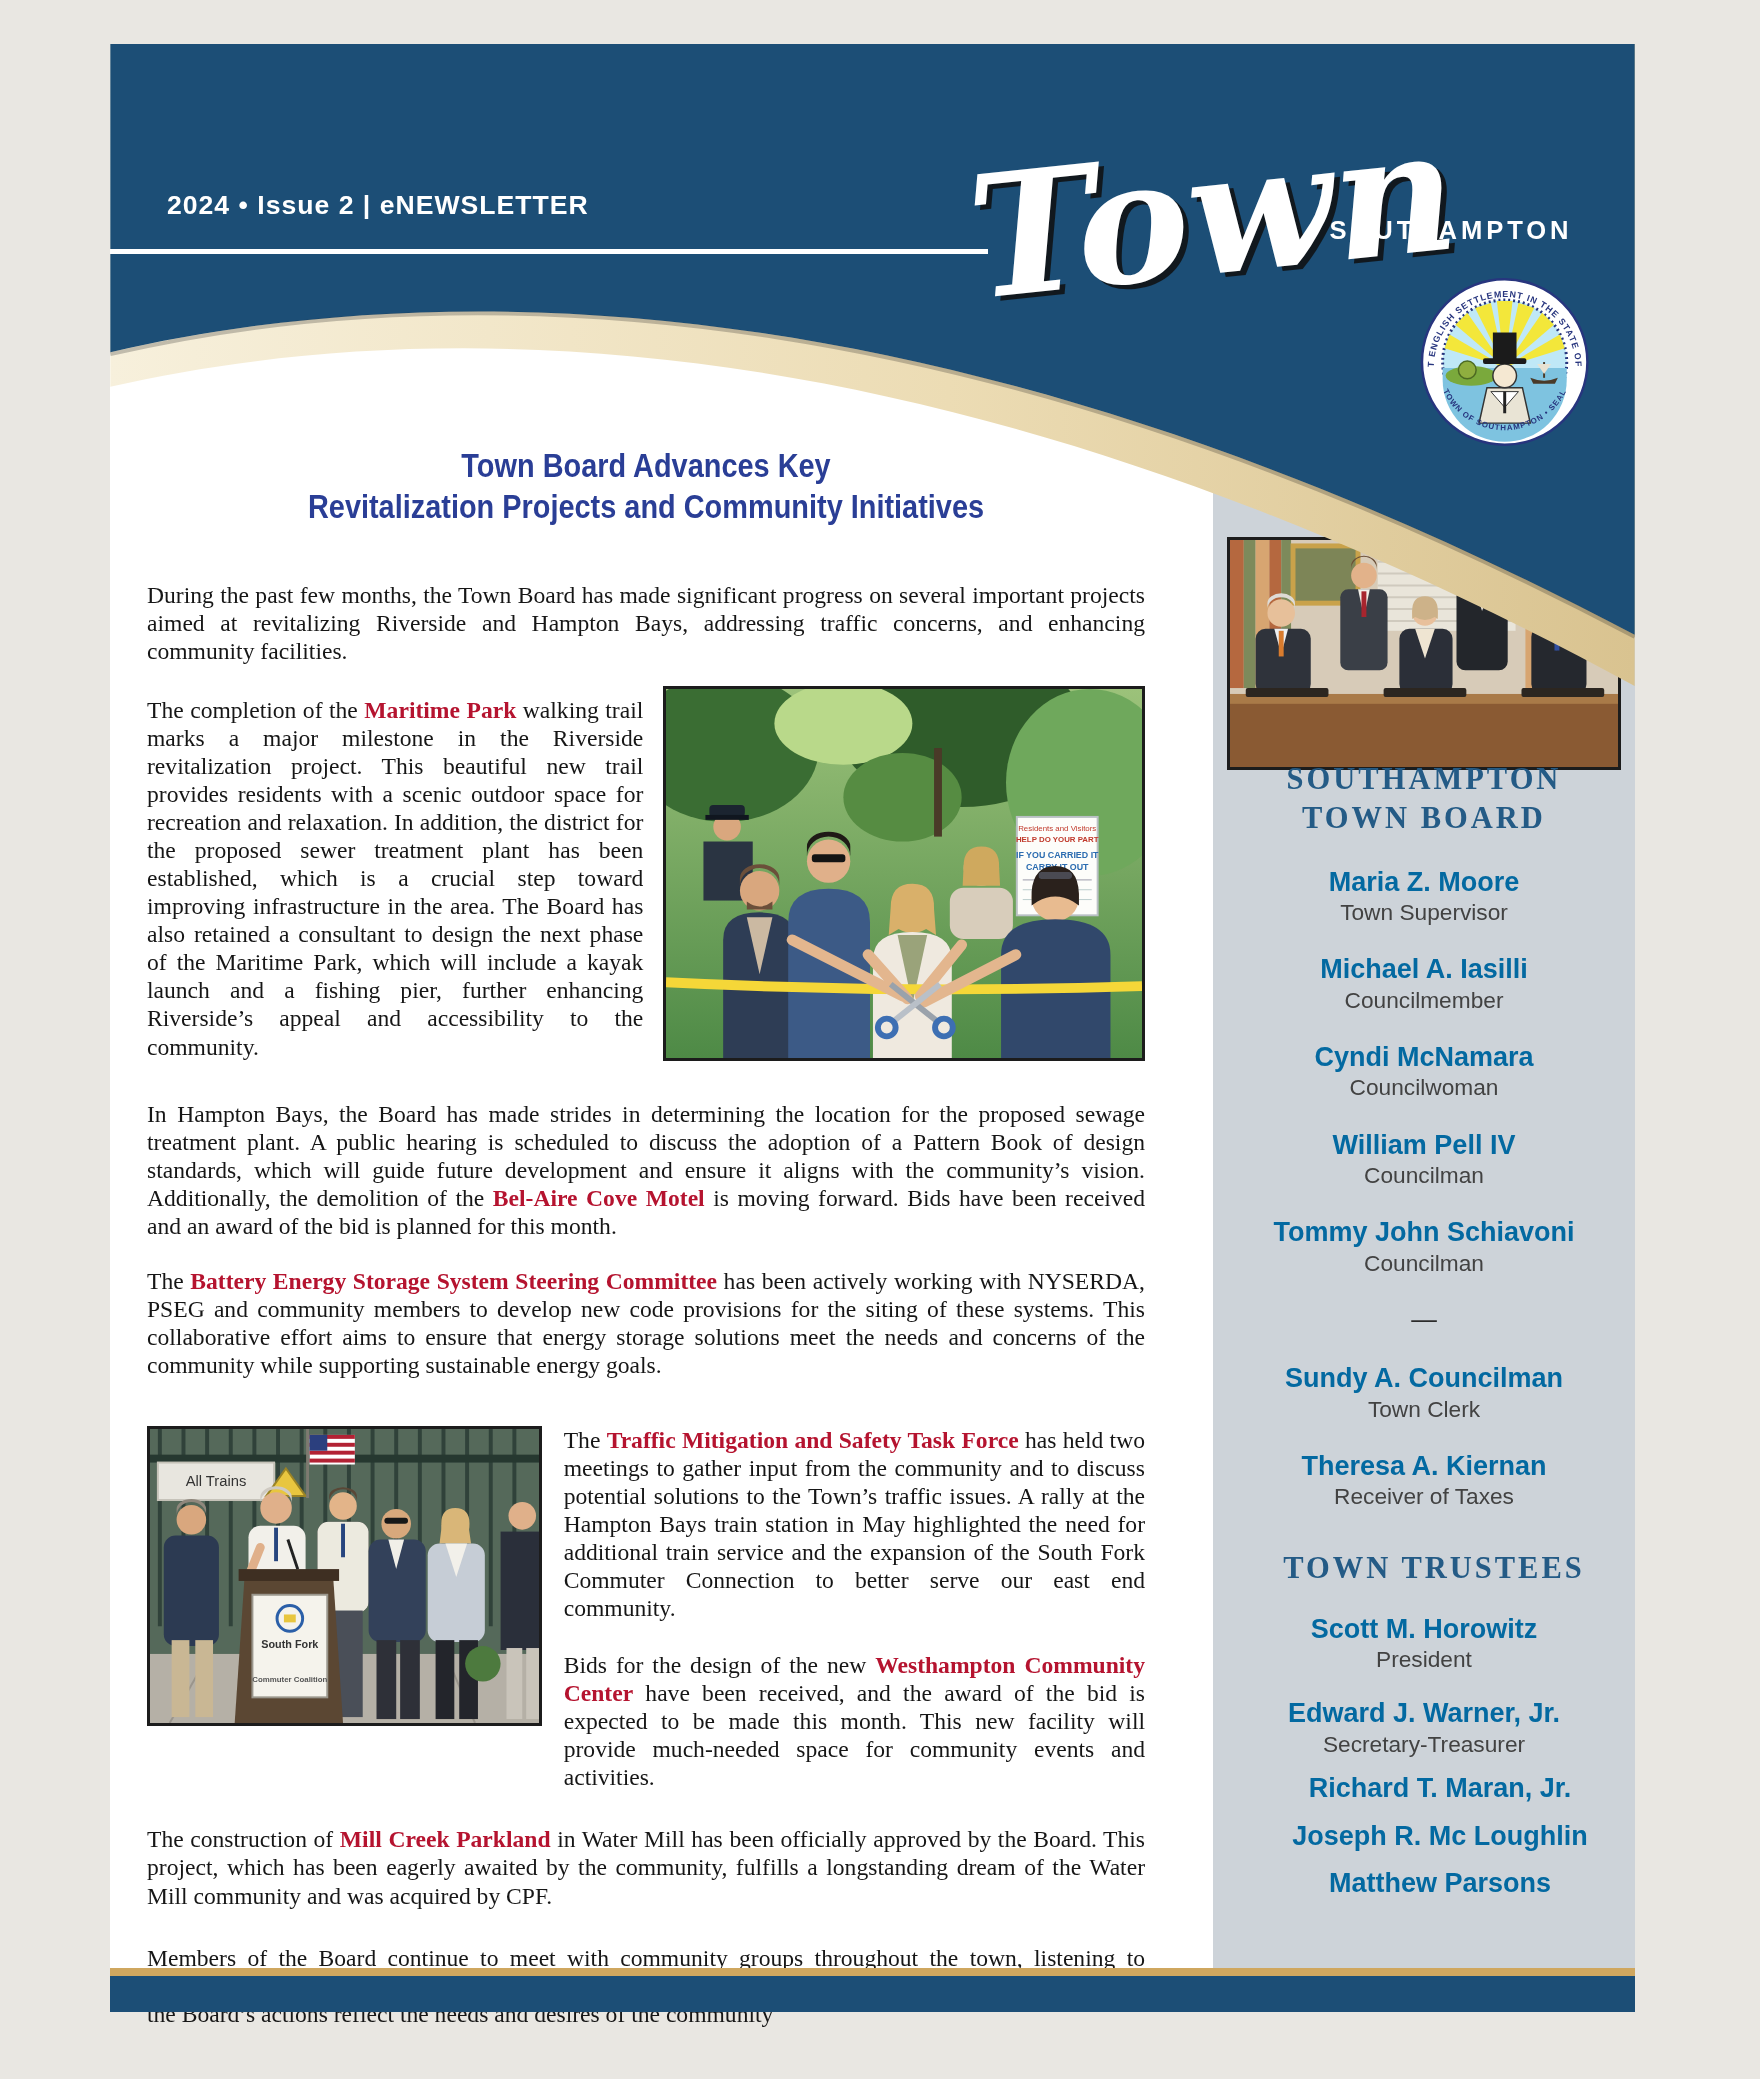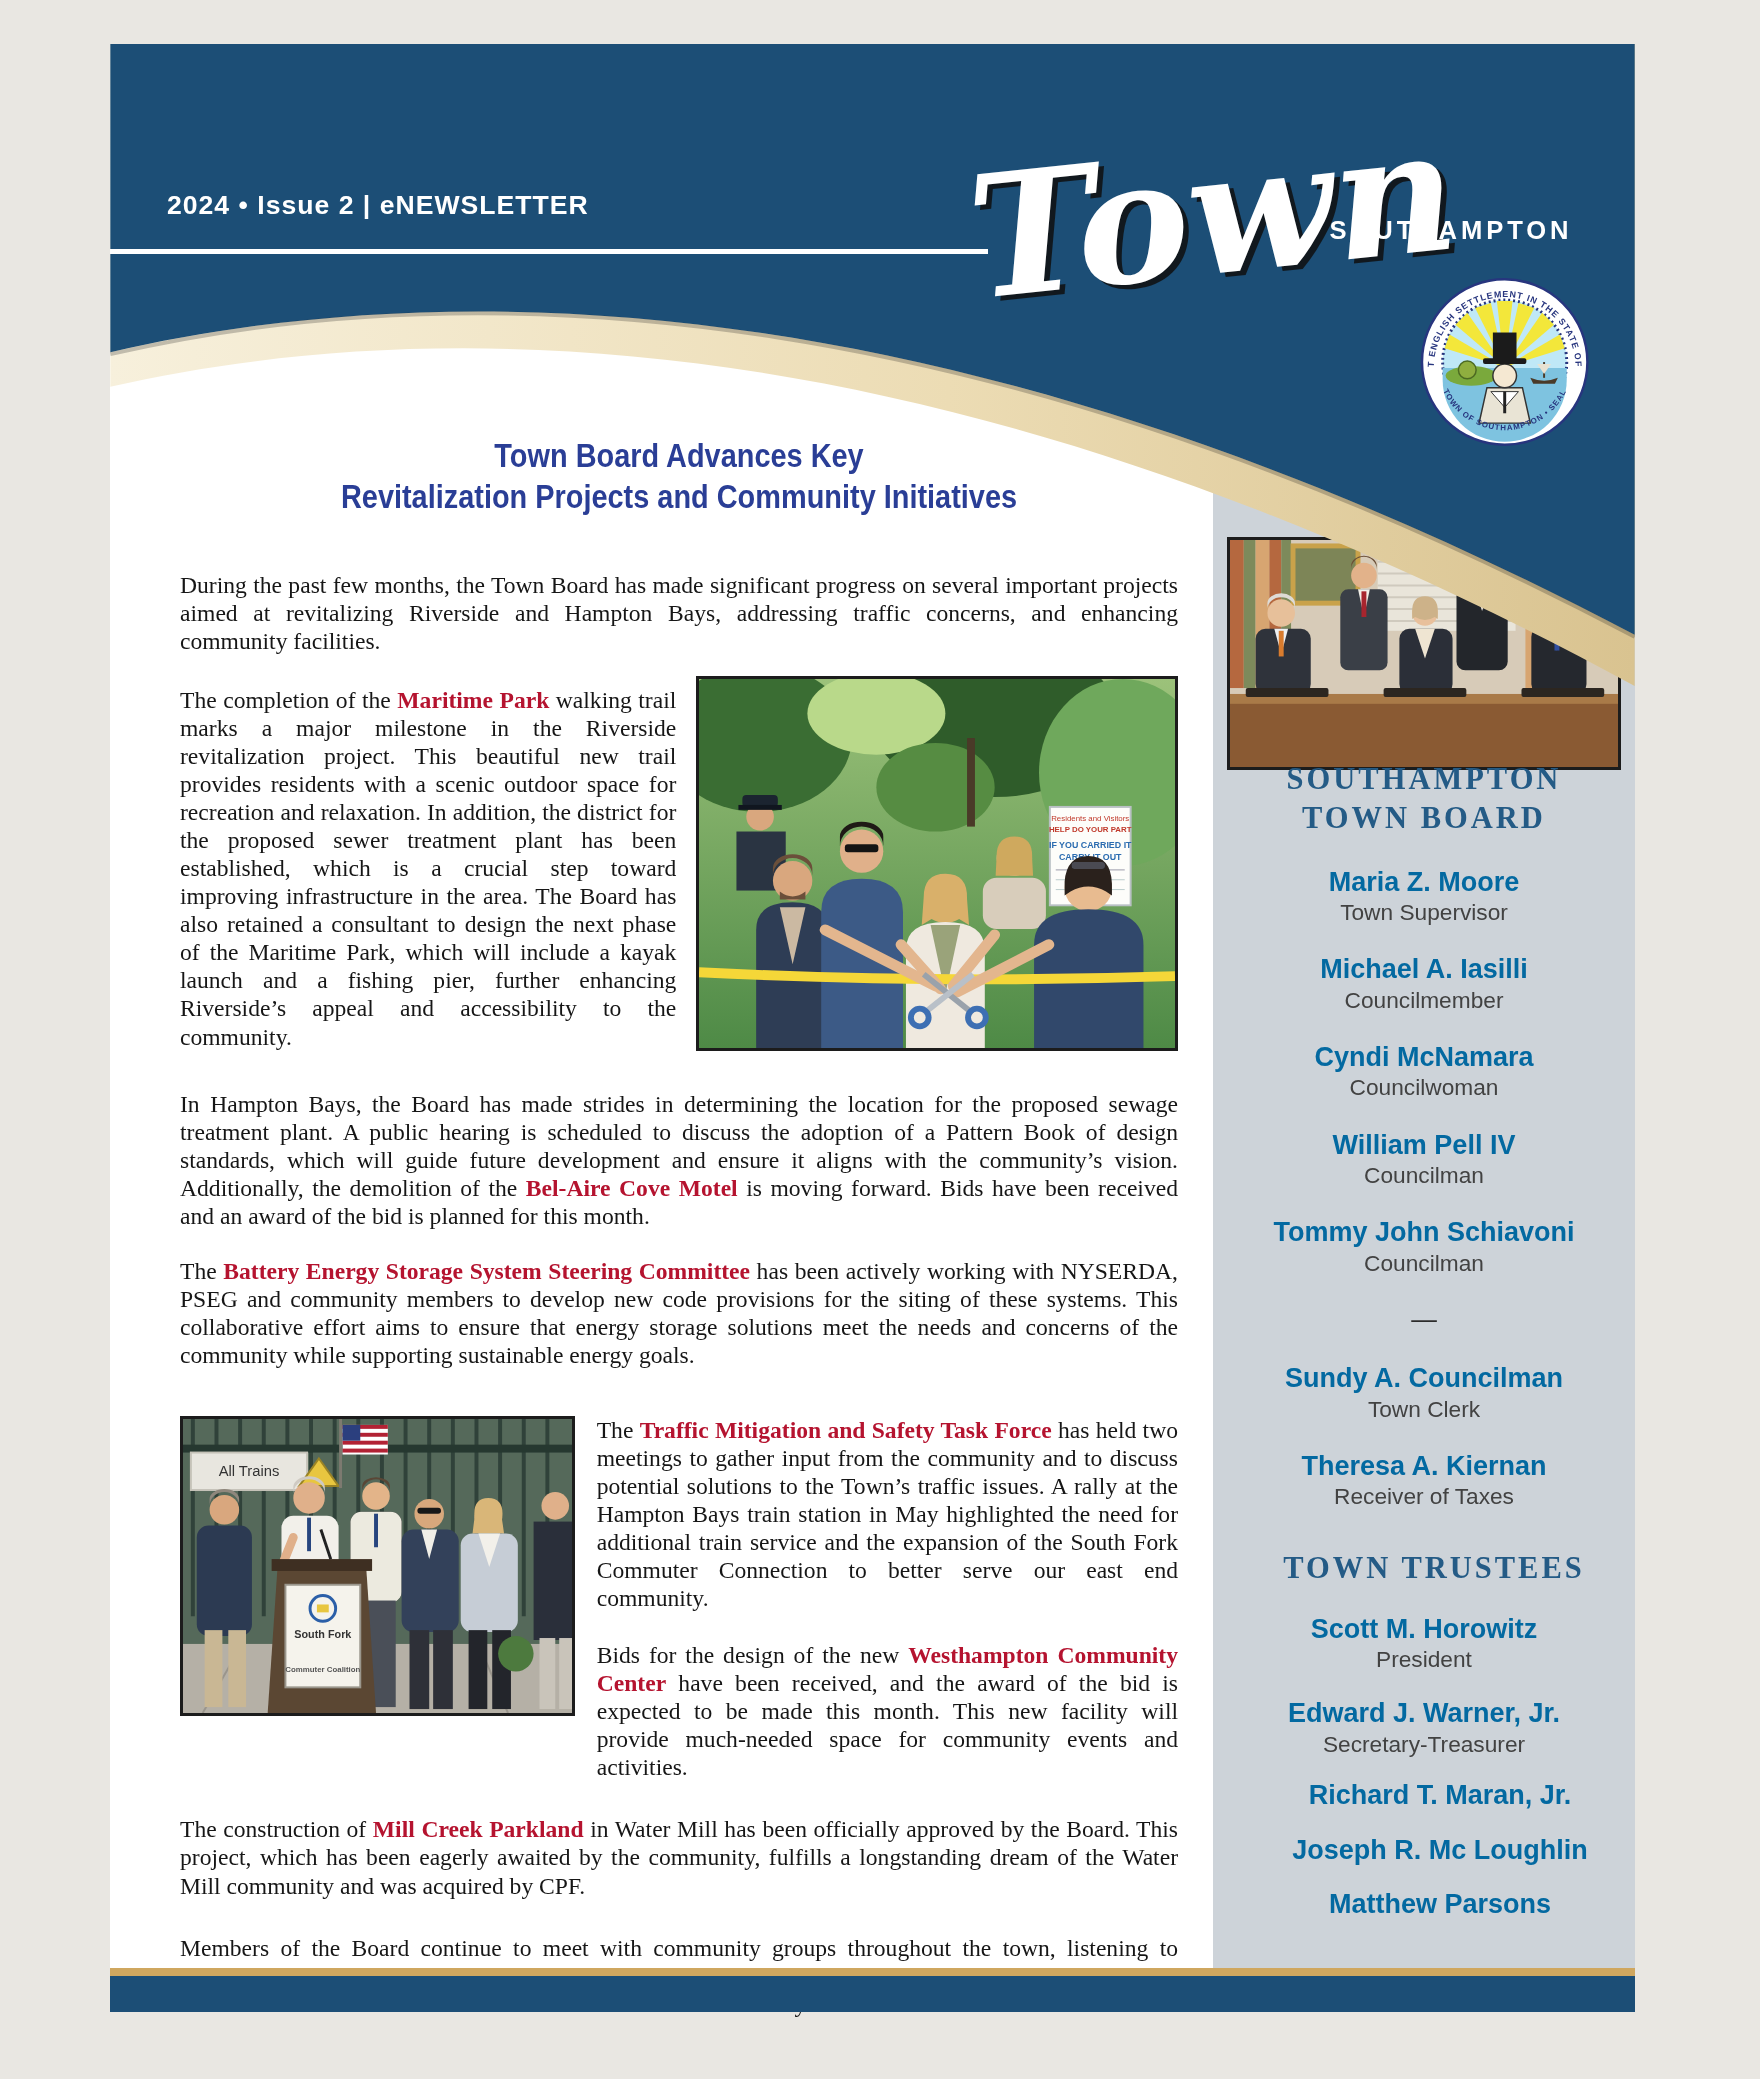--- a/index.html
+++ b/index.html
@@ -6,33 +6,33 @@
   body{width:1760px;height:2079px;background:#e9e7e2;font-family:"Liberation Sans",sans-serif;}
   .canvas{position:relative;width:1760px;height:2079px;background:#e9e7e2;overflow:hidden;}
   .page{position:absolute;left:110px;top:44px;width:1525px;height:1968px;background:#ffffff;}
   
   .sidebar{position:absolute;right:0;top:0;width:422px;height:1924px;background:#cdd3d9;}
   .board-photo{position:absolute;left:13.8px;top:493px;width:388px;height:227px;border:3px solid #1c1c1c;background:#d7cbb8;}
   .roster-wrap{position:absolute;left:0;top:716px;width:422px;text-align:center;}
   .s-head{font-family:"Liberation Serif",serif;font-weight:bold;color:#245b86;font-size:30.5px;line-height:39px;letter-spacing:3px;}
   .t-head{font-family:"Liberation Serif",serif;font-weight:bold;color:#245b86;font-size:30.5px;line-height:39px;letter-spacing:3px;margin-top:39px;padding-left:20px;}
   .roster .entry{margin-top:28.6px;}
-  .roster .entry.solo{margin-top:23px;padding-left:32px;}
+  .roster .entry.solo{margin-top:16px;padding-left:32px;}
   .roster .name{font-size:27px;line-height:31.5px;font-weight:bold;color:#0369a1;}
   .roster .title{font-size:22.7px;line-height:25.6px;color:#424242;margin-top:2px;}
   .roster .sep{margin-top:28.6px;height:29.6px;font-size:25.6px;color:#2b2b2b;}
   .roster2 .entry{margin-top:25.6px;}
   
   .hdr-svg{position:absolute;left:0;top:0;width:1525px;height:709px;}
   .issue-line{position:absolute;left:57px;top:146px;color:#ffffff;font-size:26.6px;font-weight:bold;letter-spacing:1px;}
   .hdr-rule{position:absolute;left:0;top:205px;width:878px;height:4.9px;background:#ffffff;}
   .brand-script{position:absolute;left:859px;top:87px;width:453px;font-family:"DejaVu Serif",serif;font-style:italic;font-weight:bold;font-size:169px;line-height:169px;color:#ffffff;transform:rotate(-6deg);text-shadow:4.9px 4.9px 0 rgba(15,15,15,0.85);}
   .brand-caps{position:absolute;left:1193px;top:172px;width:296px;text-align:center;color:#ffffff;font-size:25.6px;font-weight:bold;letter-spacing:3.9px;}
   
-  .main-col{position:absolute;left:37px;top:2px;width:998px;margin-left:33px;}
+  .main-col{position:absolute;left:37px;top:12px;width:998px;}
   h1.headline{margin:389px 0 0 0;text-align:center;color:#2a3e96;font-weight:bold;font-size:34px;line-height:41px;}
   h1.headline .hl-line{display:block;transform:scaleX(.85);transform-origin:50% 50%;white-space:nowrap;}
   .main-col p{margin:0;font-family:"Liberation Serif",serif;font-size:23.6px;line-height:1.19;text-align:justify;color:#161616;}
   .main-col p .hl{color:#b5132f;font-weight:bold;}
   .p-first{margin-top:54px !important;}
   .row-a{margin-top:20.7px;display:flex;}
   .row-a .txt{width:500px;padding-top:9.9px;}
   .row-a .photo{margin-left:19.7px;width:476px;height:369px;border:3px solid #1c1c1c;flex:none;}
   .p-hb{margin-top:39px !important;}
   .p-batt{margin-top:26.6px !important;}

